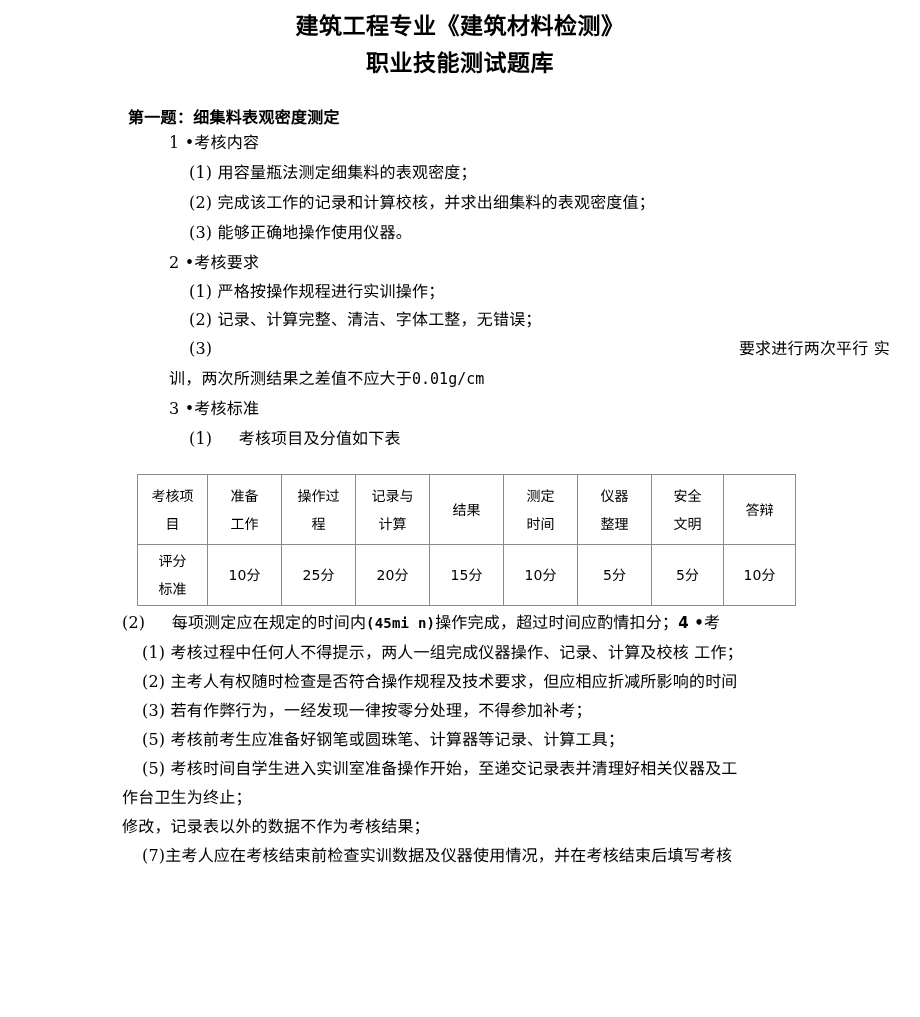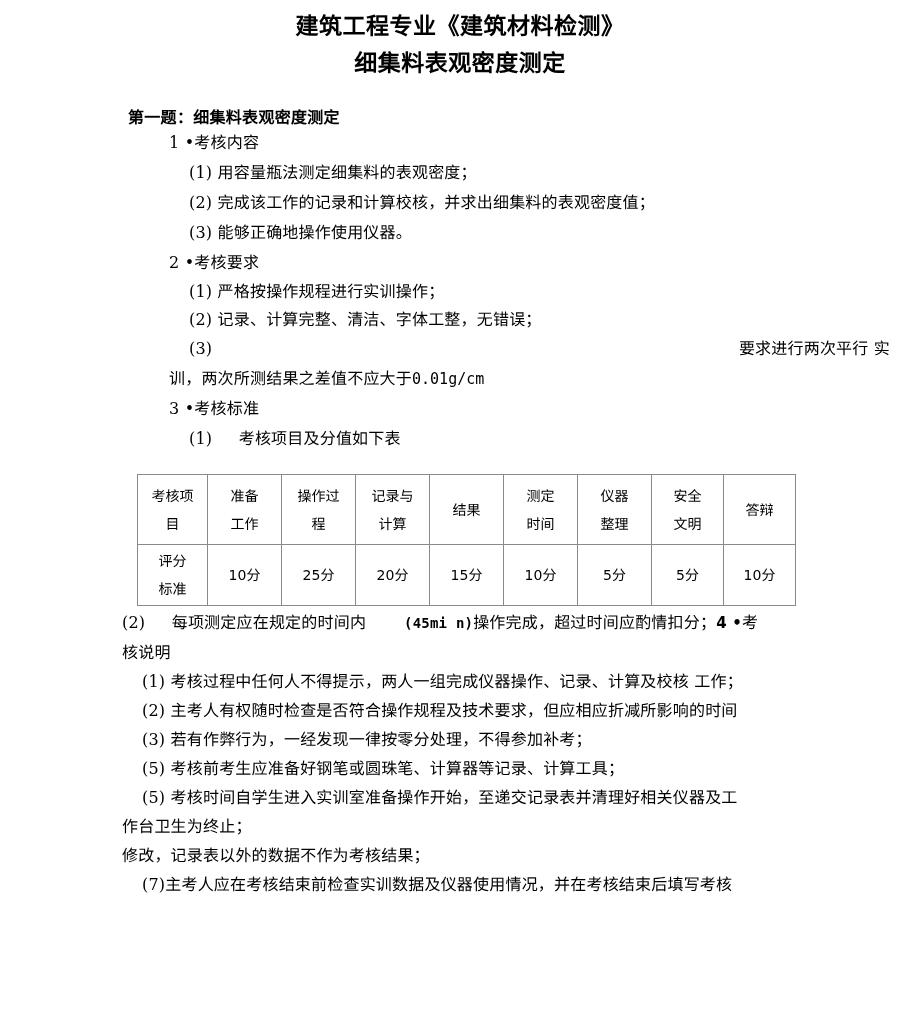--- a/index.html
+++ b/index.html
@@ -71,21 +71,20 @@
 
   .mono-unit {
     font-family: "DejaVu Sans Mono", "Liberation Mono", monospace;
     font-size: 15px;
     letter-spacing: 0px;
   }
   .mono-inline {
     font-family: "DejaVu Sans Mono", "Liberation Mono", monospace;
     font-size: 14px;
     font-weight: bold;
-    margin-left: 38px;
   }
   .numlead {
     font-family: "DejaVu Sans", "Liberation Sans", sans-serif;
     font-weight: bold;
     font-size: 15px;
   }
 
   
   .score-table-wrap {
     padding-left: 137px;
@@ -129,21 +128,21 @@
     margin-top: 2px;
   }
 </style>
 </head>
 <body>
 
 <div class="page">
 
   <div class="doc-title">
     <span class="line1">建筑工程专业《建筑材料检测》</span>
-    <span class="line2">细集料表观密度测定</span>
+    <span class="line2">职业技能测试题库</span>
   </div>
 
   <div class="section-heading">第一题：细集料表观密度测定</div>
 
   <div class="body-block">
 
     <p class="ln num">1 •考核内容</p>
     <p class="ln sub">(1) 用容量瓶法测定细集料的表观密度；</p>
     <p class="ln sub">(2) 完成该工作的记录和计算校核，并求出细集料的表观密度值；</p>
     <p class="ln sub">(3) 能够正确地操作使用仪器。</p>
@@ -225,21 +224,20 @@
           <td>5分</td>
           <td>5分</td>
           <td>10分</td>
         </tr>
       </tbody>
     </table>
   </div>
 
   <div class="after-table">
     <p class="ln flow"><span>(2)     每项测定应在规定的时间内</span><span class="mono-inline">(45mi n)</span><span>操作完成，超过时间应酌情扣分；</span><span class="numlead">4 •</span><span>考</span></p>
-    <p class="ln flow">核说明</p>
 
     <p class="ln sub">(1) 考核过程中任何人不得提示，两人一组完成仪器操作、记录、计算及校核 工作；</p>
     <p class="ln sub">(2) 主考人有权随时检查是否符合操作规程及技术要求，但应相应折减所影响的时间</p>
     <p class="ln sub">(3) 若有作弊行为，一经发现一律按零分处理，不得参加补考；</p>
     <p class="ln sub">(5) 考核前考生应准备好钢笔或圆珠笔、计算器等记录、计算工具；</p>
     <p class="ln sub">(5) 考核时间自学生进入实训室准备操作开始，至递交记录表并清理好相关仪器及工</p>
     <p class="ln flow">作台卫生为终止；</p>
     <p class="ln flow">修改，记录表以外的数据不作为考核结果；</p>
     <p class="ln sub">(7)主考人应在考核结束前检查实训数据及仪器使用情况，并在考核结束后填写考核</p>
   </div>

